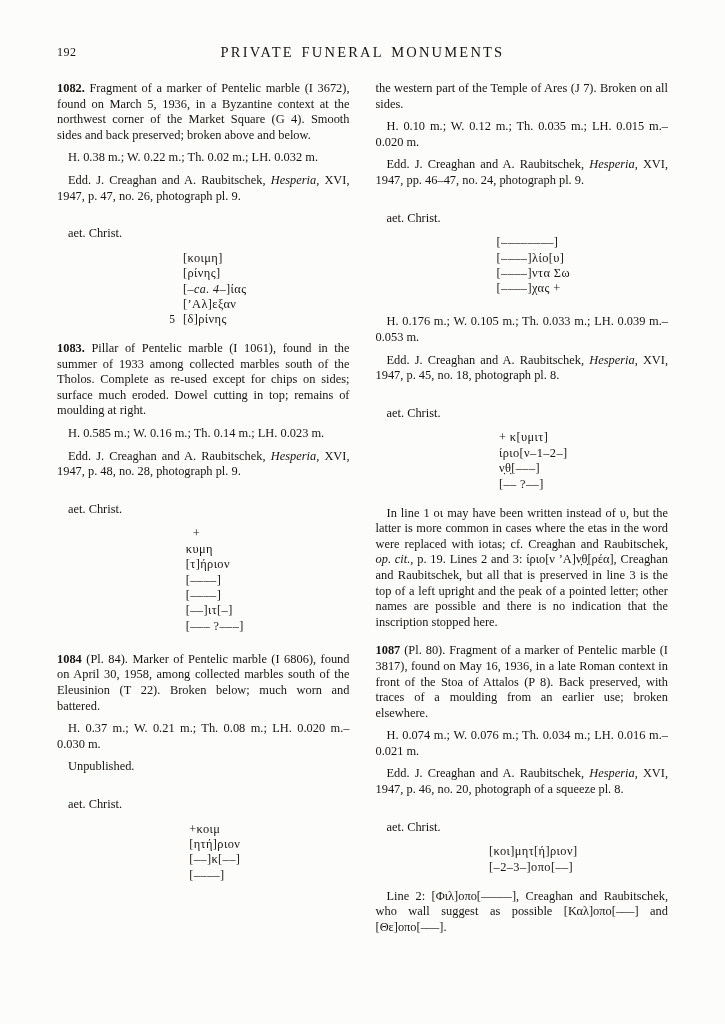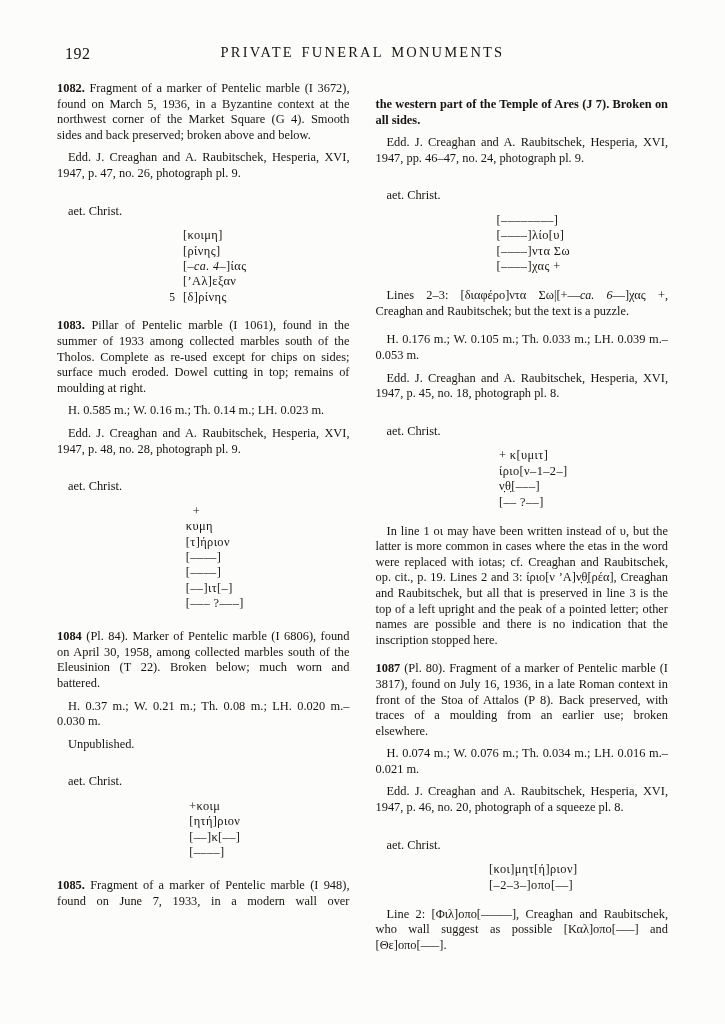--- a/index.html
+++ b/index.html
@@ -12,63 +12,64 @@
     overflow: hidden;
   }
   .page {
     position: relative;
     width: 725px; height: 1024px;
     padding: 44px 57px 28px 57px;
     overflow: hidden;
   }
   .header { position: relative; height: 22px; margin-bottom: 15px; }
   .page-number {
-    position: absolute; left: 8px; top: 1px;
-    font-size: 16px; letter-spacing: 0.5px;
+    position: absolute; left: 0; top: 1px;
+    font-size: 12px; letter-spacing: 0.5px;
   }
   .title {
     text-align: center;
     font-size: 14.5px;
     letter-spacing: 2.2px;
     word-spacing: 2px;
   }
   .columns { display: flex; gap: 26px; }
   .col {
     width: 298px;
     font-size: 12.4px;
     line-height: 15.6px;
     text-align: justify;
   }
   .entry { margin-bottom: 13px; }
   .para { margin-top: 0; }
   .para.measure, .para.edition, .para.publication, .para.comment { margin-top: 7px; text-indent: 11px; }
   .para.aet { margin-top: 22px; text-indent: 11px; }
-  .para.continuation { margin-top: 16px; text-indent: 0; font-weight: bold; }
+  .para.continuation { margin-top: 0; text-indent: 0; }
   .para.split { text-align-last: justify; }
   .b { font-weight: bold; }
-  .i { }
+  .i { font-style: italic; }
   .ca { font-style: italic; font-size: 12px; }
   .greek-wrap { text-align: center; margin: 9px 0 9px 0; }
   .greek { display: inline-block; text-align: left; }
   .gline { display: flex; line-height: 15.4px; }
   .gnum { width: 15px; text-align: right; margin-right: 8px; font-size: 11.5px; flex: none; }
   .gtext { letter-spacing: 0.4px; white-space: pre; }
 </style>
 </head>
 <body>
 
 <div class="page">
   <header class="header">
     <span class="page-number">192</span>
     <div class="title">PRIVATE FUNERAL MONUMENTS</div>
   </header>
   <div class="columns">
     <div class="col">
         <section class="entry">
           <p class="para lead"><span class="b">1082.</span><span> Fragment of a marker of Pentelic marble (I 3672), found on March 5, 1936, in a Byzantine context at the northwest corner of the Market Square (G 4). Smooth sides and back preserved; broken above and below.</span></p>
+          <p class="para measure"><span>H. 0.38 m.; W. 0.22 m.; Th. 0.02 m.; LH. 0.032 m.</span></p>
           <p class="para edition"><span>Edd. J. Creaghan and A. Raubitschek, </span><span class="i">Hesperia</span><span>, XVI, 1947, p. 47, no. 26, photograph pl. 9.</span></p>
           <p class="para aet"><span>aet. Christ.</span></p>
           <div class="greek-wrap"><div class="greek"><div class="gline">
                 <span class="gnum"></span>
                 <span class="gtext"><span>[κοιμη]</span></span>
               </div><div class="gline">
                 <span class="gnum"></span>
                 <span class="gtext"><span>[ρίνης]</span></span>
               </div><div class="gline">
                 <span class="gnum"></span>
@@ -121,43 +122,40 @@
                 <span class="gnum"></span>
                 <span class="gtext"><span>[ητή]ριον</span></span>
               </div><div class="gline">
                 <span class="gnum"></span>
                 <span class="gtext"><span>[––]κ[––]</span></span>
               </div><div class="gline">
                 <span class="gnum"></span>
                 <span class="gtext"><span>[––––]</span></span>
               </div></div></div>
         </section>
-        <section class="entry">
-          <p class="para lead split"><span class="b">1085.</span><span> Fragment of a marker of Pentelic marble (I 948), found on June 7, 1933, in a modern wall over</span></p>
-        </section>
       </div>
     <div class="col">
         <section class="entry">
           <p class="para continuation"><span>the western part of the Temple of Ares (J 7). Broken on all sides.</span></p>
+          <p class="para measure"><span>H. 0.10 m.; W. 0.12 m.; Th. 0.035 m.; LH. 0.015 m.–0.020 m.</span></p>
           <p class="para edition"><span>Edd. J. Creaghan and A. Raubitschek, </span><span class="i">Hesperia</span><span>, XVI, 1947, pp. 46–47, no. 24, photograph pl. 9.</span></p>
           <p class="para aet"><span>aet. Christ.</span></p>
           <div class="greek-wrap"><div class="greek"><div class="gline">
                 <span class="gnum"></span>
                 <span class="gtext"><span>[––––––––]</span></span>
               </div><div class="gline">
                 <span class="gnum"></span>
                 <span class="gtext"><span>[––––]λίο[υ]</span></span>
               </div><div class="gline">
                 <span class="gnum"></span>
                 <span class="gtext"><span>[––––]ντα Σω</span></span>
               </div><div class="gline">
                 <span class="gnum"></span>
                 <span class="gtext"><span>[––––]χας +</span></span>
               </div></div></div>
-          <p class="para comment"><span>Lines 2–3: [διαφέρο]ντα Σω|[+––</span><span class="ca">ca. 6</span><span>––]χας +, Creaghan and Raubitschek; but the text is a puzzle.</span></p>
         </section>
         <section class="entry">
           <p class="para measure"><span>H. 0.176 m.; W. 0.105 m.; Th. 0.033 m.; LH. 0.039 m.–0.053 m.</span></p>
           <p class="para edition"><span>Edd. J. Creaghan and A. Raubitschek, </span><span class="i">Hesperia</span><span>, XVI, 1947, p. 45, no. 18, photograph pl. 8.</span></p>
           <p class="para aet"><span>aet. Christ.</span></p>
           <div class="greek-wrap"><div class="greek"><div class="gline">
                 <span class="gnum"></span>
                 <span class="gtext"><span>+ κ[υμιτ]</span></span>
               </div><div class="gline">
                 <span class="gnum"></span>
@@ -165,21 +163,21 @@
               </div><div class="gline">
                 <span class="gnum"></span>
                 <span class="gtext"><span>ν̣θ̣[–––]</span></span>
               </div><div class="gline">
                 <span class="gnum"></span>
                 <span class="gtext"><span>[–– ?––]</span></span>
               </div></div></div>
           <p class="para comment"><span>In line 1 οι may have been written instead of υ, but the latter is more common in cases where the etas in the word were replaced with iotas; cf. Creaghan and Raubitschek, </span><span class="i">op. cit.</span><span>, p. 19. Lines 2 and 3: ίριο[ν ’Α]ν̣θ̣[ρέα], Creaghan and Raubitschek, but all that is preserved in line 3 is the top of a left upright and the peak of a pointed letter; other names are possible and there is no indication that the inscription stopped here.</span></p>
         </section>
         <section class="entry">
-          <p class="para lead"><span class="b">1087</span><span> (Pl. 80). Fragment of a marker of Pentelic marble (I 3817), found on July 16, 1936, in a late Roman context in front of the Stoa of Attalos (P 8). Back preserved, with traces of a moulding from an earlier use; broken elsewhere.</span></p>
+          <p class="para lead"><span class="b">1087</span><span> (Pl. 80). Fragment of a marker of Pentelic marble (I 3817), found on May 16, 1936, in a late Roman context in front of the Stoa of Attalos (P 8). Back preserved, with traces of a moulding from an earlier use; broken elsewhere.</span></p>
           <p class="para measure"><span>H. 0.074 m.; W. 0.076 m.; Th. 0.034 m.; LH. 0.016 m.–0.021 m.</span></p>
           <p class="para edition"><span>Edd. J. Creaghan and A. Raubitschek, </span><span class="i">Hesperia</span><span>, XVI, 1947, p. 46, no. 20, photograph of a squeeze pl. 8.</span></p>
           <p class="para aet"><span>aet. Christ.</span></p>
           <div class="greek-wrap"><div class="greek"><div class="gline">
                 <span class="gnum"></span>
                 <span class="gtext"><span>[κοι]μητ[ή]ριον]</span></span>
               </div><div class="gline">
                 <span class="gnum"></span>
                 <span class="gtext"><span>[–2–3–]οπο[––]</span></span>
               </div></div></div>

